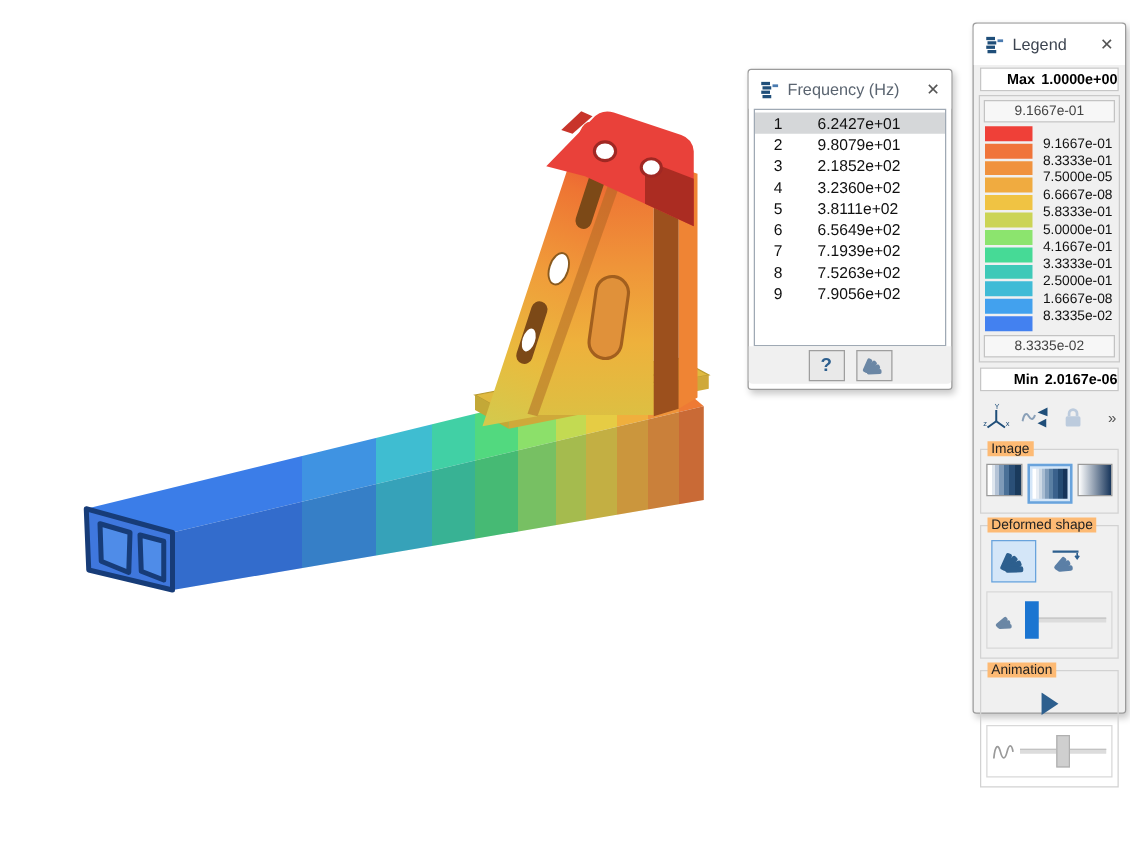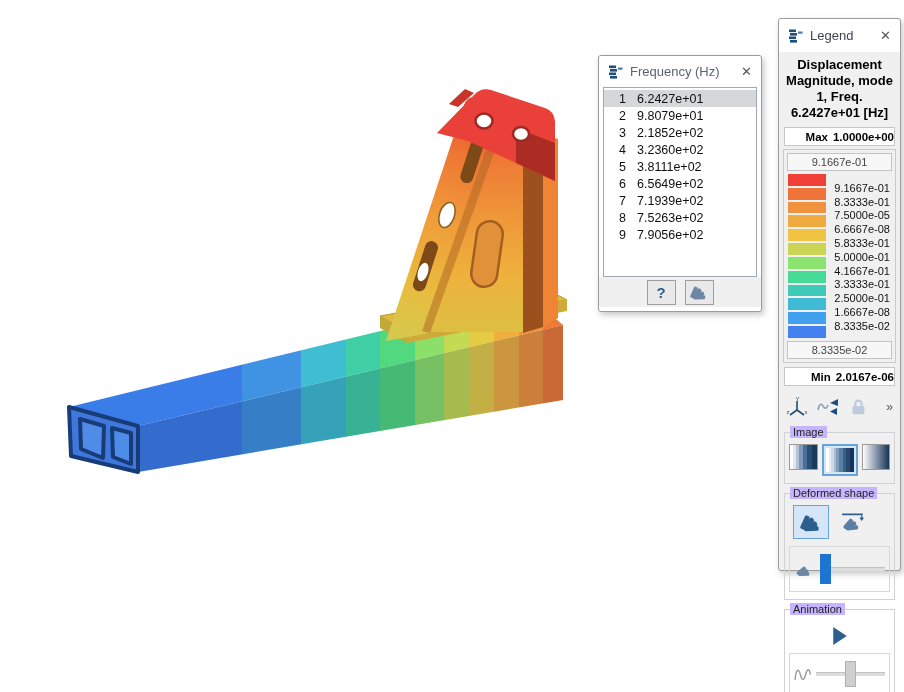--- a/index.html
+++ b/index.html
@@ -16,21 +16,21 @@
   .close-x{font-size:13px;color:#555;cursor:pointer;padding:0 1px;}
 
   
   #freq-panel{left:598px;top:55px;width:164px;height:257px;background:#fff;}
   #freq-panel .panel-header{height:31px;justify-content:space-between;}
   .freq-list{margin:0 4px;height:190px;border:1px solid #9fa9b4;background:#fff;
              overflow:hidden;padding-top:2px;box-sizing:border-box;}
   .freq-row{height:17px;display:flex;align-items:center;font-size:12.5px;color:#101010;}
   .freq-row.selected{background:#d5d7d9;}
   .freq-num{width:14px;text-align:right;margin-left:8px;}
-  .freq-val{margin-left:11px;}
+  .freq-val{margin-left:28px;}
   .freq-footer{height:30px;display:flex;align-items:center;justify-content:center;gap:9px;
                background:#f0f0f0;border-radius:0 0 3px 3px;margin-top:0;}
   .sq-btn{width:29px;height:25px;background:#e9e9e9;border:1px solid #9e9e9e;
           display:flex;align-items:center;justify-content:center;cursor:pointer;box-sizing:border-box;}
   .help-q{color:#2d5f8e;font-weight:bold;font-size:15px;line-height:1;}
 
   
   #legend-panel{left:778px;top:18px;width:123px;height:553px;}
   #legend-panel .panel-header{height:33px;}
   #legend-panel .panel-title{color:#3c4450;}
@@ -47,21 +47,21 @@
   .swatch-col{position:absolute;left:1px;top:0;bottom:0;width:38px;display:flex;
               flex-direction:column;gap:2px;}
   .swatch{flex:1;}
   .label-col{position:absolute;right:2px;top:7px;}
   .scale-label{height:13.8px;font-size:11px;color:#111;display:flex;align-items:center;
                justify-content:flex-end;}
   .icons-row{height:32px;display:flex;align-items:center;gap:9px;padding:2px 3px 0;}
   .icon-btn{display:flex;align-items:center;justify-content:center;cursor:pointer;}
   .chevron{margin-left:auto;color:#555;font-size:12px;cursor:pointer;}
   .group{position:relative;border:1px solid #d2d2d2;margin:9px 1px 0;padding:11px 4px 7px;}
-  .group-label{position:absolute;top:-7px;left:5px;background:#c4b5fd;padding:0 3px;
+  .group-label{position:absolute;top:-7px;left:5px;background:#fdba74;padding:0 3px;
                font-size:11px;color:#222;}
   .img-row{display:flex;gap:4px;justify-content:center;}
   .thumb{width:30px;height:26px;border:1px solid #9a9a9a;cursor:pointer;box-sizing:border-box;}
   .thumb-sel{border:2px solid #69a3dc;background:#d4e6f8;padding:2px;cursor:pointer;}
   .thumb-sel .thumb{width:28px;height:24px;}
   .tg-btn{width:36px;height:34px;border:1px solid transparent;display:flex;align-items:center;
           justify-content:center;cursor:pointer;box-sizing:border-box;}
   .tg-btn.sel{background:#d4e6f8;border:1px solid #69a3dc;}
   .def-row{display:flex;gap:6px;padding-left:4px;}
   .inner-box{border:1px solid #d8d8d8;margin-top:7px;padding:7px 4px;display:flex;
@@ -251,21 +251,20 @@
         <rect x="3" y="5" width="7" height="2.6" fill="#1f4e79"></rect>
         <rect x="2" y="8.5" width="7" height="2.6" fill="#1f4e79"></rect>
         <rect x="3" y="12" width="7" height="2.6" fill="#1f4e79"></rect>
         <rect x="11" y="3.5" width="4.5" height="2.2" fill="#4a7bb0"></rect>
       </svg>
       <span class="panel-title">Legend</span>
       <span class="close-x">✕</span>
     </div>
 
     <div class="lg-body">
-      <div class="result-title">Displacement Magnitude, mode 1, Freq. 6.2427e+01 [Hz]</div>
 
       <div class="bound-box">
         <span>Max</span>
         <span>1.0000e+00</span>
       </div>
 
       <div class="scale-group">
         <div class="scale-btn">9.1667e-01</div>
         <div class="scale-body">
           <div class="swatch-col">

